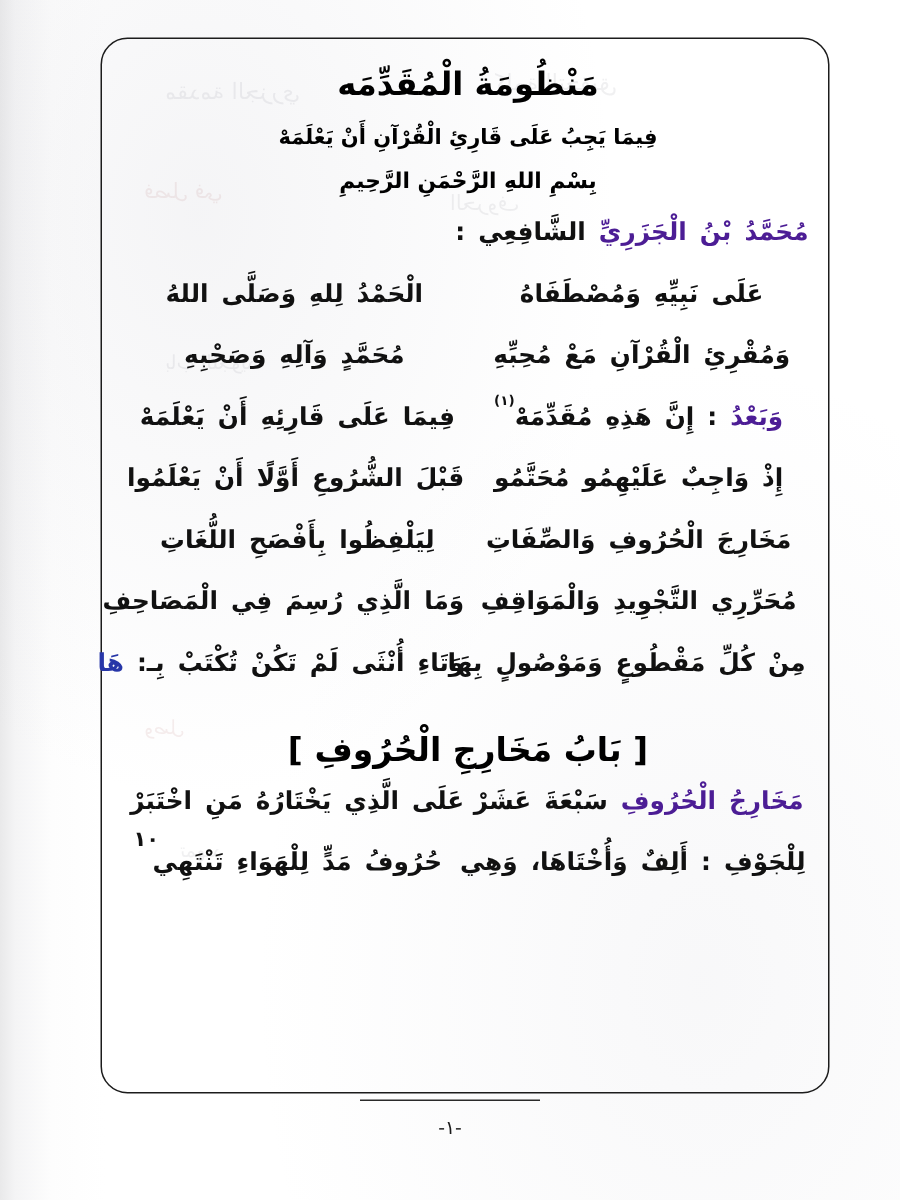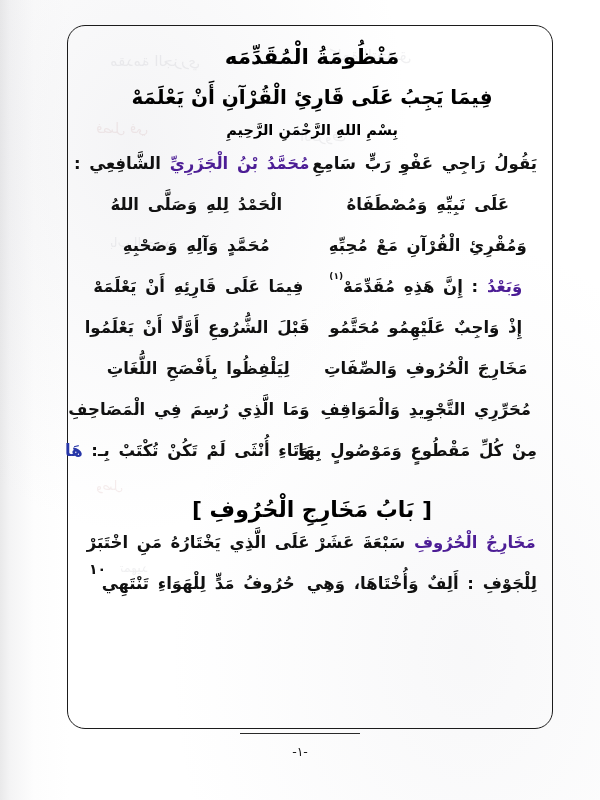--- a/index.html
+++ b/index.html
@@ -54,21 +54,21 @@
     direction:rtl;
     font-weight:bold;
   }
 
   .title-block{text-align:center;color:#000;}
   .doc-title{
     font-size:21.5px;line-height:1.5;letter-spacing:.3px;
     margin-top:6px;
   }
   .doc-subtitle{
-    font-size:20px;line-height:1.5;margin-top:9px;
+    font-size:14px;line-height:1.5;margin-top:9px;
   }
   .basmalah{
     font-size:14.5px;line-height:1.5;margin-top:8px;margin-bottom:13px;
   }
 
   
   .verses{margin-top:12px;}
   .verse{
     display:flex;
     flex-direction:row;
@@ -162,23 +162,20 @@
 
   <div class="title-block">
     <div class="doc-title">مَنْظُومَةُ الْمُقَدِّمَه</div>
     <div class="doc-subtitle">فِيمَا يَجِبُ عَلَى قَارِئِ الْقُرْآنِ أَنْ يَعْلَمَهْ</div>
     <div class="basmalah">بِسْمِ اللهِ الرَّحْمَنِ الرَّحِيمِ</div>
   </div>
 
   <div class="verses">
 
     <div class="verse">
-      <div class="hemi hemi-a">
-        <span class="stretch">يَقُولُ رَاجِي عَفْوِ رَبٍّ سَامِعِ</span>
-      </div>
       <div class="hemi hemi-b">
         <span class="stretch"><span class="red">مُحَمَّدُ بْنُ الْجَزَرِيِّ</span><span> الشَّافِعِي :</span></span>
       </div>
     </div>
 
     <div class="verse">
       <div class="hemi hemi-b">
         <span class="stretch">عَلَى نَبِيِّهِ وَمُصْطَفَاهُ</span>
       </div>
       <div class="hemi hemi-a">

